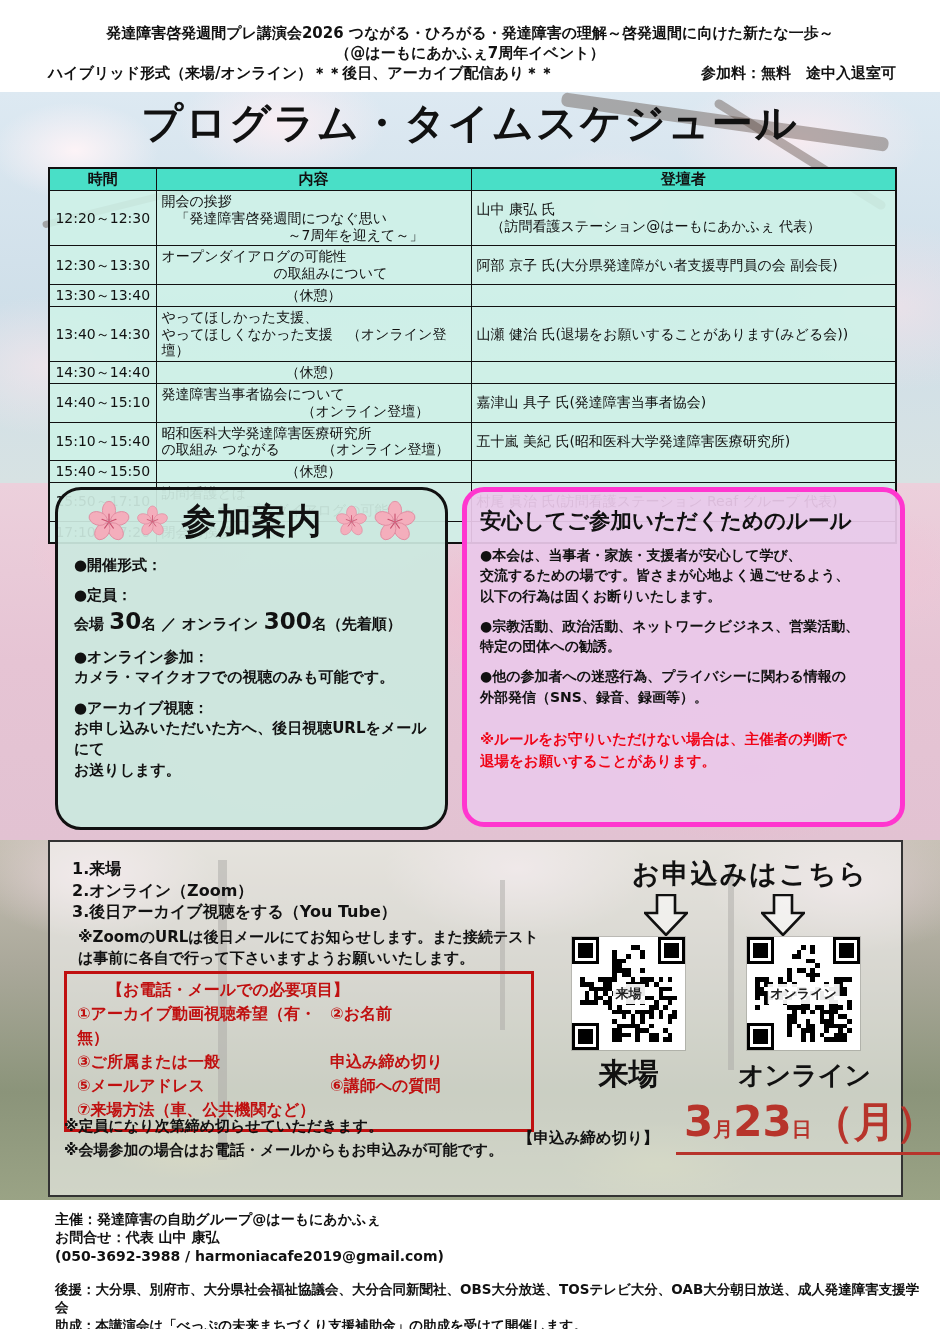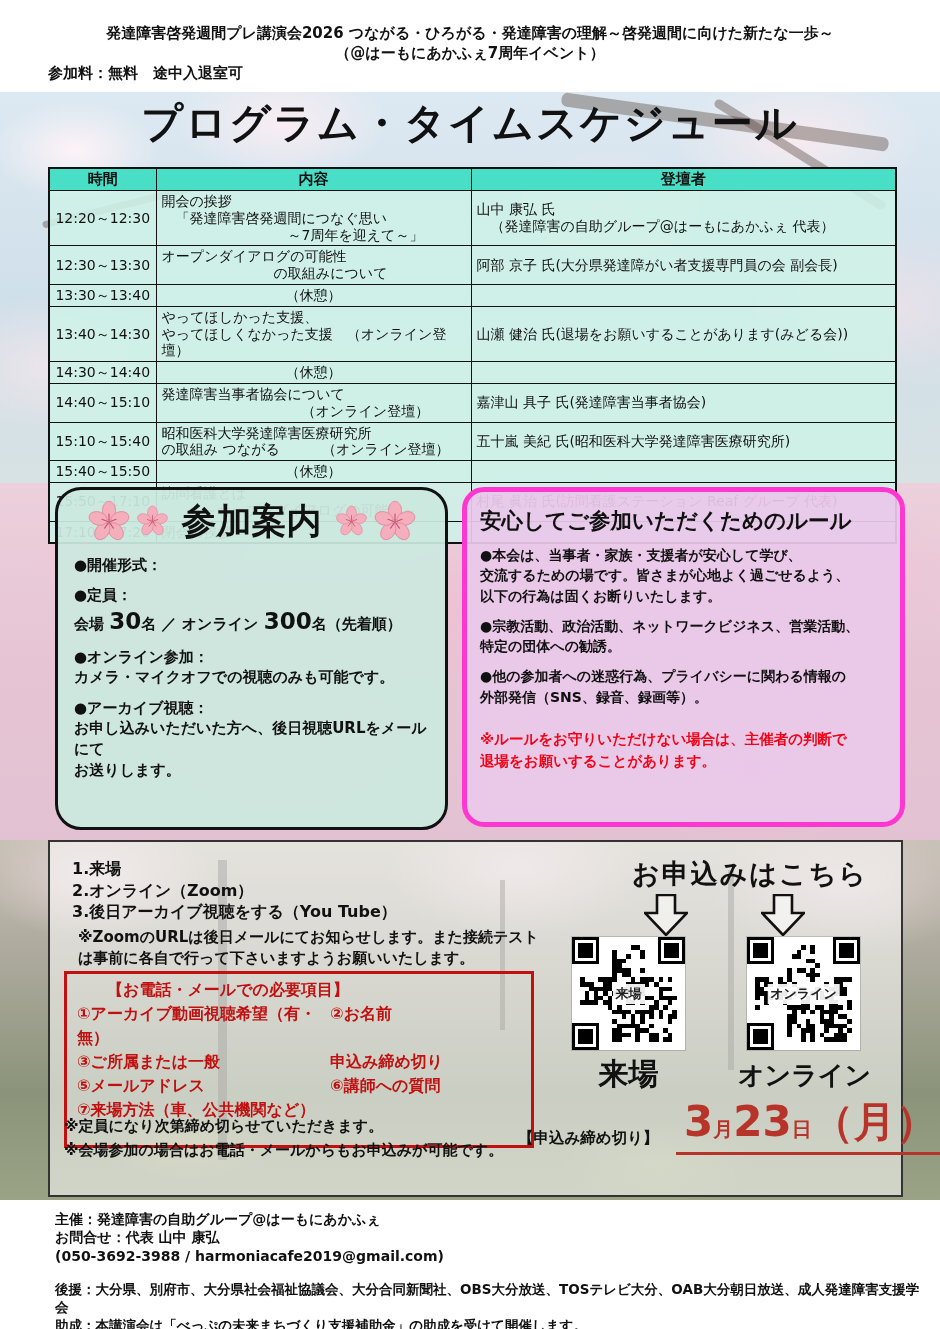--- a/index.html
+++ b/index.html
@@ -87,21 +87,21 @@
   .rules-title { font-size:21.5px; font-weight:bold; margin:6px 0 10px; }
   .rule-item { font-size:14px; font-weight:bold; white-space:pre-wrap; line-height:1.45; margin:10px 0; }
   .rules-warning { color:#f00417; font-size:14.5px; font-weight:bold; white-space:pre-wrap; line-height:1.5; margin-top:22px; }
 
   
   .apply { position:absolute; left:48px; top:840px; width:855px; height:357px; box-sizing:border-box; background:rgba(255,255,255,.55); border:2px solid #333; }
   .method-row { position:absolute; left:22px; top:16px; display:flex; font-size:16px; font-weight:bold; }
   .method-label { margin-right:16px; }
   .methods { white-space:pre-wrap; line-height:1.35; }
   .zoom-note { position:absolute; left:28px; top:85px; font-size:15px; font-weight:bold; white-space:pre-wrap; line-height:1.4; }
-  .required { position:absolute; left:14px; top:129px; width:470px; box-sizing:border-box; border:3px solid #c01010; color:#c01010; padding:5px 10px 23px; font-weight:bold; }
+  .required { position:absolute; left:14px; top:129px; width:470px; box-sizing:border-box; border:3px solid #c01010; color:#c01010; padding:5px 10px 7px; font-weight:bold; }
   .required-title { font-size:16px; margin:1px 0 1px 30px; }
   .req-grid { display:grid; grid-template-columns:57% 43%; font-size:16px; line-height:1.5; }
   .req-last { font-size:16px; line-height:1.5; }
   .notes { position:absolute; left:14px; top:272px; font-size:15px; font-weight:bold; white-space:pre-wrap; line-height:1.6; }
   .apply-title { position:absolute; left:545px; top:14px; width:310px; text-align:center; font-size:27px; font-weight:bold; letter-spacing:2px; }
   .dl-arrow { position:absolute; top:52px; width:44px; height:42px; }
   .arrow1 { left:594px; } .arrow2 { left:711px; }
   .qr { position:absolute; top:95px; width:113px; height:113px; background:#fff; box-shadow:0 0 0 1px rgba(0,0,0,.15); }
   .qr-venue { left:522px; } .qr-online { left:697px; }
   .qr-pattern { position:absolute; inset:8px; }
@@ -159,20 +159,21 @@
   <div class="branch b1"></div>
   <div class="branch b2"></div>
   <div class="branch b3"></div>
   <div class="trunk t1"></div>
   <div class="trunk t2"></div>
   <div class="trunk t3"></div>
 
   <div class="hdr1">発達障害啓発週間プレ講演会2026 つながる・ひろがる・発達障害の理解～啓発週間に向けた新たな一歩～</div>
   <div class="hdr2">（@はーもにあかふぇ7周年イベント）</div>
   <div class="hdr3">
+    <span>ハイブリッド形式（来場/オンライン）＊＊後日、アーカイブ配信あり＊＊</span>
     <span>参加料：無料　途中入退室可</span>
   </div>
 
   <div class="title">プログラム・タイムスケジュール</div>
 
   <table class="schedule">
     <colgroup>
         <col class="col-time">
         <col class="col-content">
         <col class="col-speaker">
@@ -182,21 +183,21 @@
       <th>時間</th>
       <th>内容</th>
       <th>登壇者</th>
     </tr>
     <tr>
       <td class="c-time">12:20～12:30</td>
       <td class="c-content">開会の挨拶
 　「発達障害啓発週間につなぐ思い
 　　　　　　　　　～7周年を迎えて～」</td>
       <td class="c-speaker">山中 康弘 氏
-　（発達障害の自助グループ@はーもにあかふぇ 代表）</td>
+　（訪問看護ステーション@はーもにあかふぇ 代表）</td>
     </tr>
     <tr>
       <td class="c-time">12:30～13:30</td>
       <td class="c-content">オープンダイアログの可能性
 　　　　　　　　の取組みについて</td>
       <td class="c-speaker">阿部 京子 氏(大分県発達障がい者支援専門員の会 副会長)</td>
     </tr>
     <tr class="break">
       <td class="c-time">13:30～13:40</td>
       <td class="c-content">（休憩）</td>

